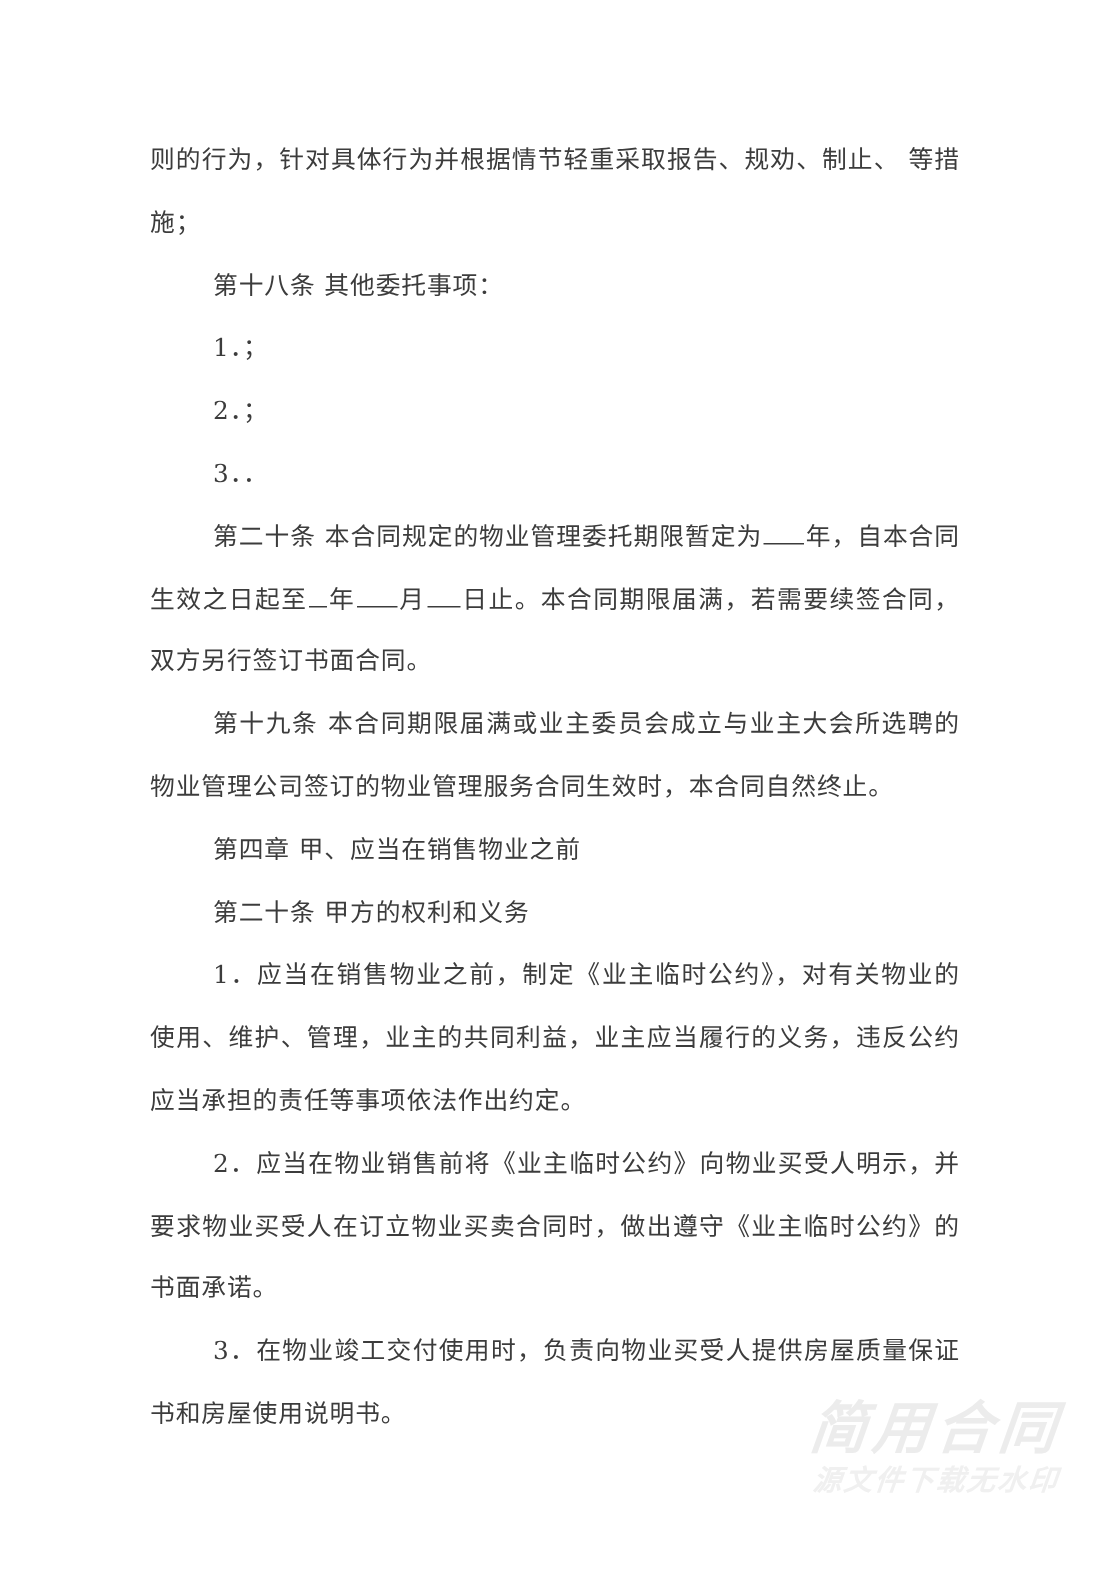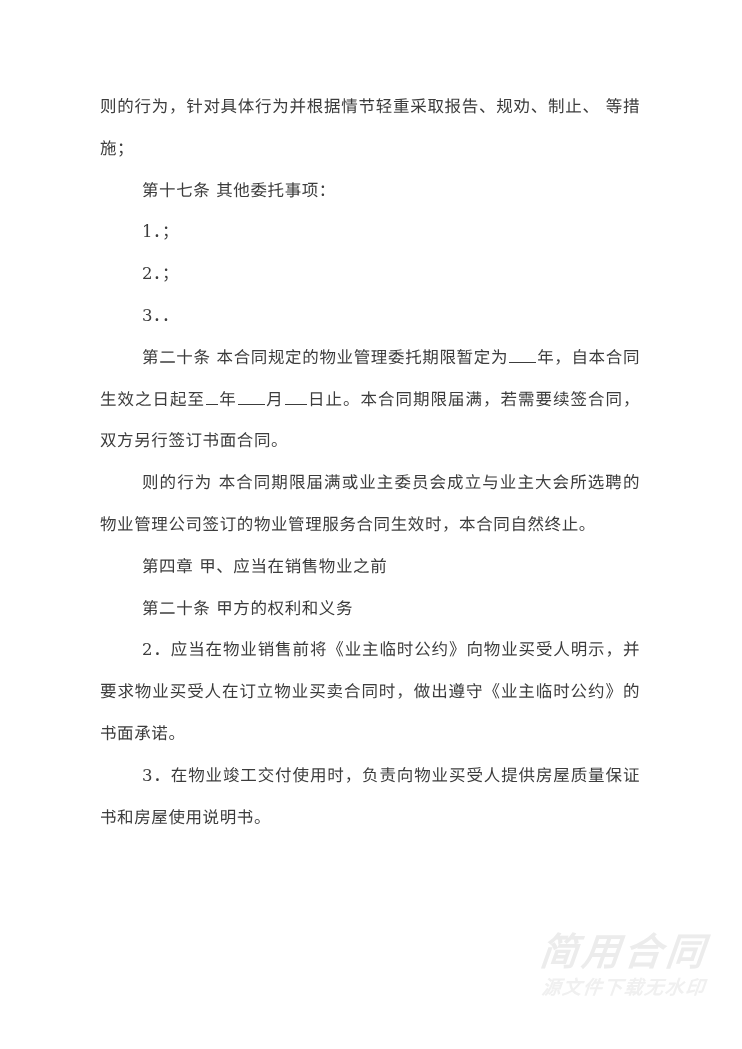--- a/index.html
+++ b/index.html
@@ -95,37 +95,38 @@
 </style>
 </head>
 <body>
 
 <div id="page">
 
   <div class="doc-body">
 
     <p class="para">则的行为，针对具体行为并根据情节轻重采取报告、规劝、制止、 等措施；</p>
 
-    <p class="para indent">第十七条 其他委托事项：</p>
+    <p class="para indent">第十八条 其他委托事项：</p>
 
     <p class="para indent">1．；</p>
 
     <p class="para indent">2．；</p>
 
     <p class="para indent">3．．</p>
 
 
     <p class="para indent" id="article-18"><span>第二十条 本合同规定的物业管理委托期限暂定为</span><span class="blank w3"></span><span>年，自本合同生效之日起至</span><span class="blank w1"></span><span>年</span><span class="blank w3"></span><span>月</span><span class="blank w2"></span><span>日止。本合同期限届满，若需要续签合同，双方另行签订书面合同。</span></p>
 
-    <p class="para indent">则的行为 本合同期限届满或业主委员会成立与业主大会所选聘的物业管理公司签订的物业管理服务合同生效时，本合同自然终止。</p>
+    <p class="para indent">第十九条 本合同期限届满或业主委员会成立与业主大会所选聘的物业管理公司签订的物业管理服务合同生效时，本合同自然终止。</p>
 
     <p class="para indent">第四章 甲、应当在销售物业之前</p>
 
     <p class="para indent">第二十条 甲方的权利和义务</p>
 
+    <p class="para indent">1．应当在销售物业之前，制定《业主临时公约》，对有关物业的使用、维护、管理，业主的共同利益，业主应当履行的义务，违反公约应当承担的责任等事项依法作出约定。</p>
 
     <p class="para indent">2．应当在物业销售前将《业主临时公约》向物业买受人明示，并要求物业买受人在订立物业买卖合同时，做出遵守《业主临时公约》的书面承诺。</p>
 
     <p class="para indent">3．在物业竣工交付使用时，负责向物业买受人提供房屋质量保证书和房屋使用说明书。</p>
 
   </div>
 
   <div id="watermark">
     <span class="wm-main">简用合同</span>
     <span class="wm-sub">源文件下载无水印</span>

